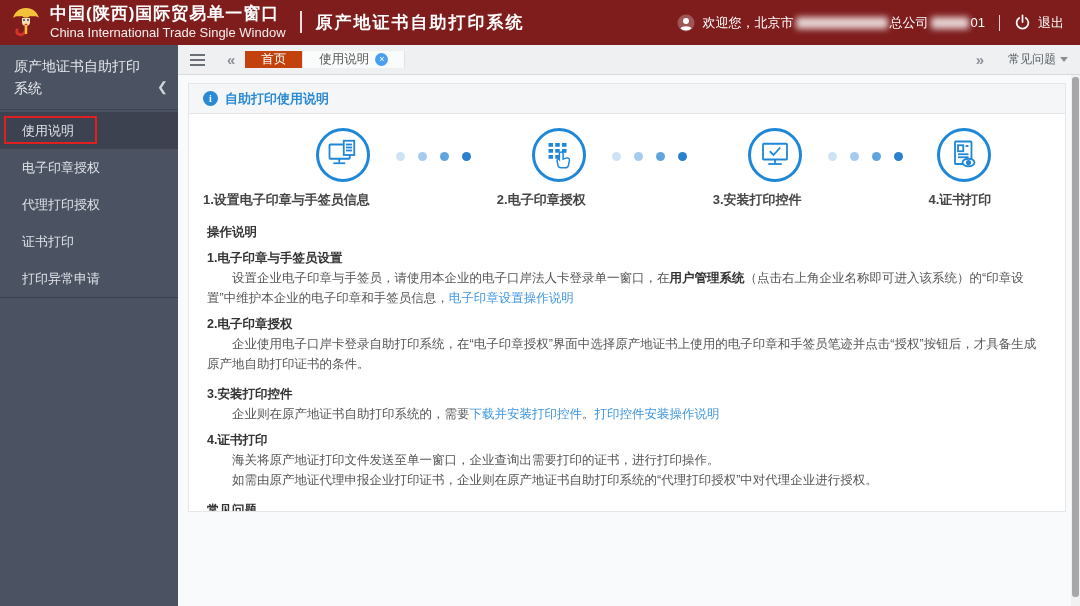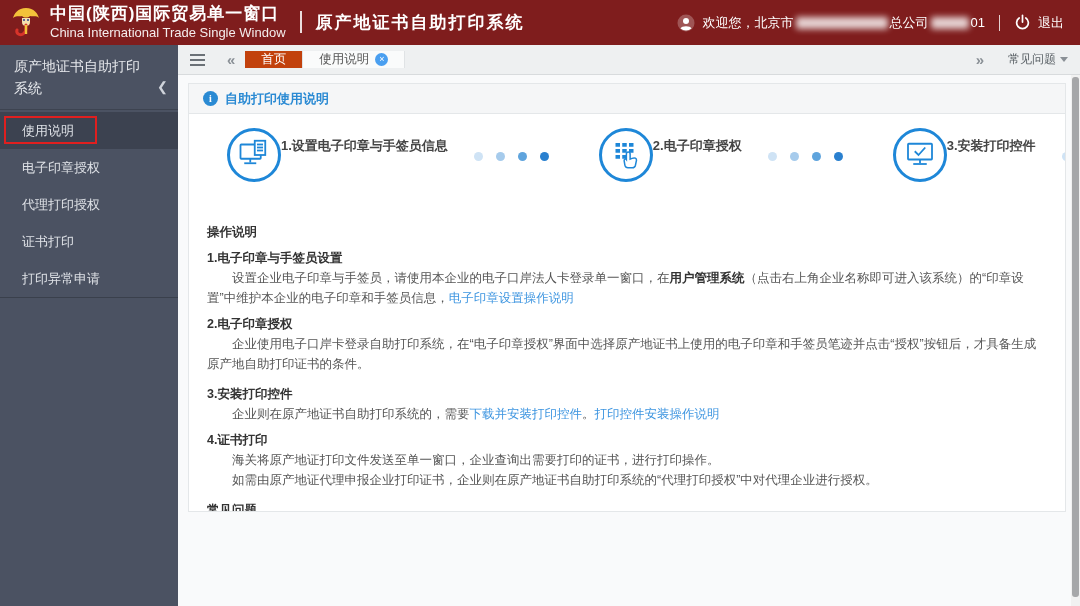--- a/index.html
+++ b/index.html
@@ -59,21 +59,21 @@
   .content { position:absolute; top:75px; left:178px; width:902px; height:531px; background:#f9fafb; }
   .panel { margin:8px 14px 0 10px; height:429px; background:#fff; border:1px solid #e4e7e9; overflow:hidden; }
   .panel-head { height:30px; background:#f5f6f7; border-bottom:1px solid #e4e7e9;
     display:flex; align-items:center; padding-left:14px; color:#2a8ad3; font-size:13px; font-weight:bold; }
   .info-ico { width:15px; height:15px; border-radius:50%; background:#2a8ad3; color:#fff;
     font-size:10px; font-weight:bold; text-align:center; line-height:15px; margin-right:7px;
     font-family:"Liberation Serif", serif; }
 
   
   .steps { display:flex; align-items:flex-start; padding:14px 8px 0 14px; height:100px; }
-  .step { display:flex; flex-direction:row; align-items:flex-start;margin-left:24px; }
+  .step { display:flex; flex-direction:column; align-items:flex-end; }
   .circle { width:54px; height:54px; border:3px solid #1e87d8; border-radius:50%;
     display:flex; align-items:center; justify-content:center; background:#fff; }
   .step-lbl { margin-top:9px; font-size:13px; font-weight:bold; color:#444; white-space:nowrap; }
   .connector { display:flex; align-items:center; gap:13px; margin:24px 26px 0 26px; }
   .dot { width:9px; height:9px; border-radius:50%; }
   .dot.d1 { background:#cfe3f5; } .dot.d2 { background:#a6cbec; }
   .dot.d3 { background:#5fa4dd; } .dot.d4 { background:#2a80cf; }
 
   
   .tb { padding:8px 18px 0 18px; font-size:12.5px; color:#555; line-height:20px; }

